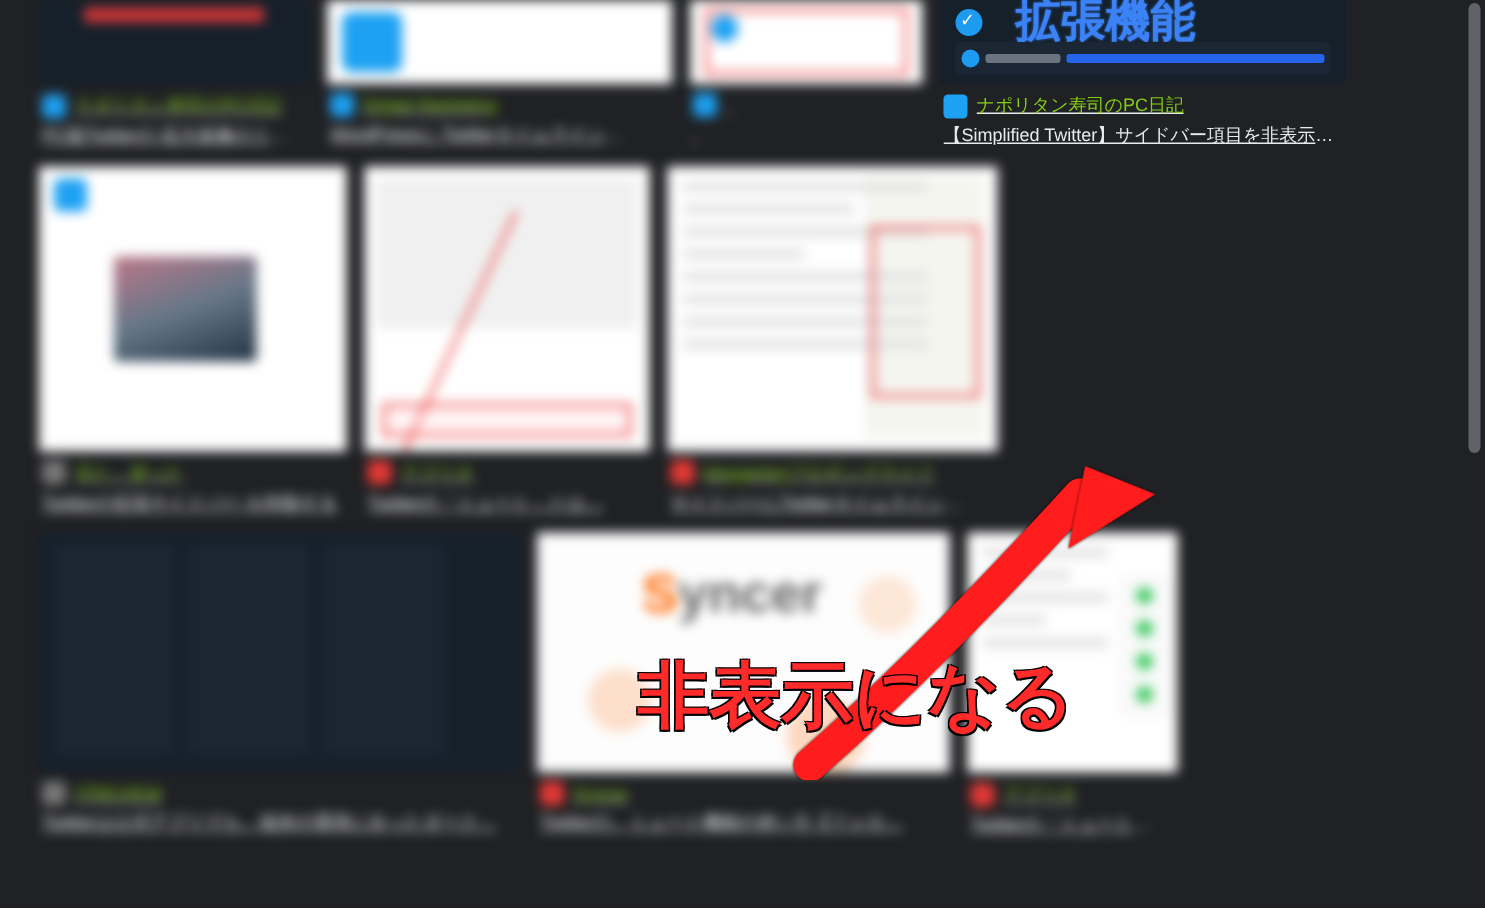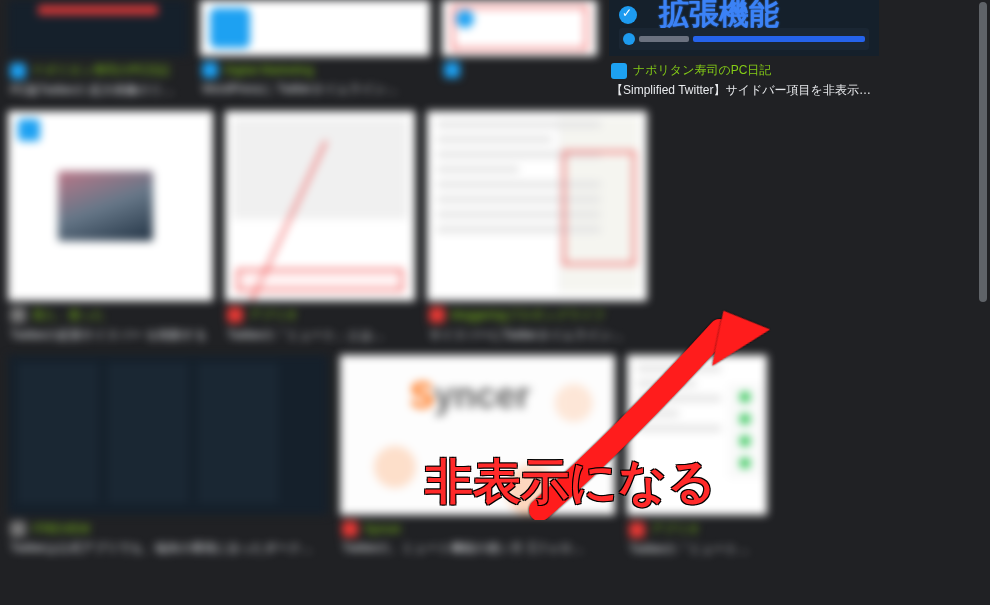--- a/index.html
+++ b/index.html
@@ -6,21 +6,22 @@
   body {
     background: #202124;
     width: 990px;
     height: 605px;
     overflow: hidden;
     font-family: Arial, "Hiragino Sans", "Meiryo", sans-serif;
     color: #e8eaed;
     position: relative;
   }
   .grid {
-    padding: 0 10px 10px 8px;
+    padding: 0 10px 10px 26px;
+    text-decoration: underline;
   }
   .row { display: flex; gap: 12px; margin-bottom: 8px; }
   .card { display: flex; flex-direction: column; filter: blur(4px); }
   .card.clear { filter: none; }
   .thumb {
     background: #2a2a2a;
     display: block;
     position: relative;
     overflow: hidden;
   }
@@ -67,21 +68,21 @@
   }
   .ext-line .dot{width:12px;height:12px;background:#1d9bf0;border-radius:50%;flex-shrink:0;}
   .ext-line .bar1{height:6px;background:#6b7280;border-radius:2px;flex:0 0 50px;}
   .ext-line .bar2{height:6px;background:#2563eb;border-radius:2px;flex:1;}
   
   .arrow {
     position:absolute; left:480px; top:300px; width:300px; height:220px;
     pointer-events:none; z-index:5;
   }
   .annot {
-    position:absolute; left:425px; top:450px; z-index:6;
+    position:absolute; left:425px; top:432px; z-index:6;
     font-size:48px; font-weight:700; color:#ff2a2a;
     text-shadow: 1px 1px 0 #000, -1px -1px 0 #000, 1px -1px 0 #000, -1px 1px 0 #000;
     white-space:nowrap;
     pointer-events:none;
   }
   .scrollbar{
     position:absolute; right:0; top:0; width:14px; height:100%;
     background:#202124;
   }
   .scrollbar .track{

